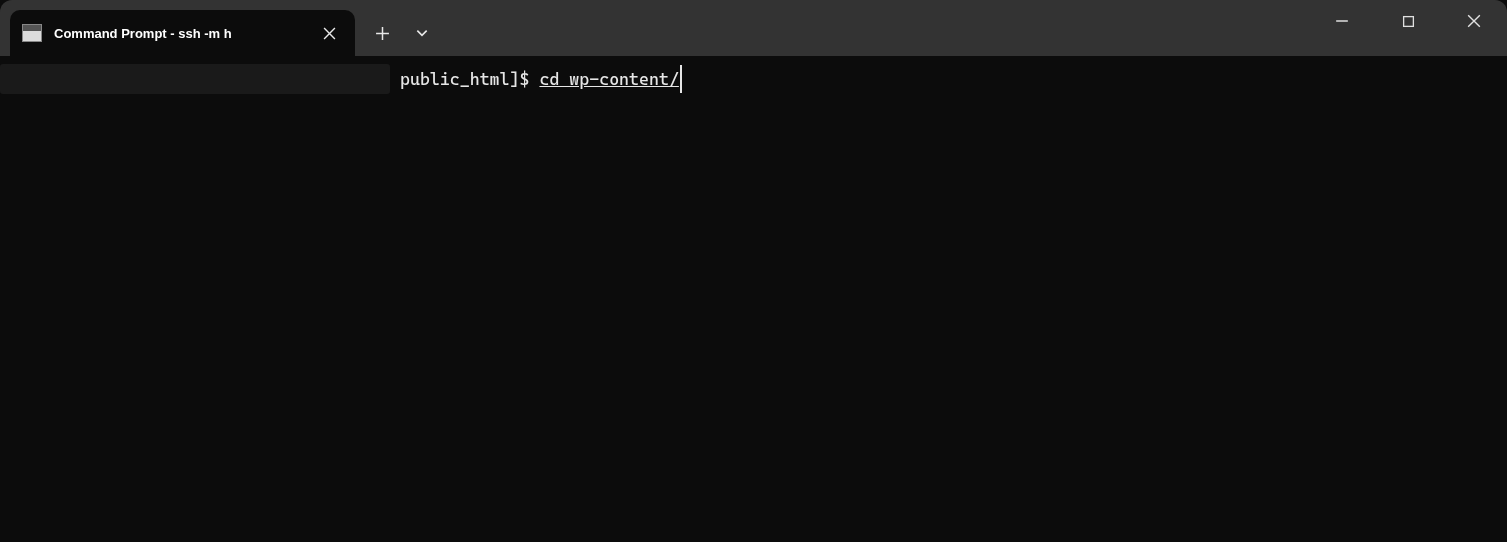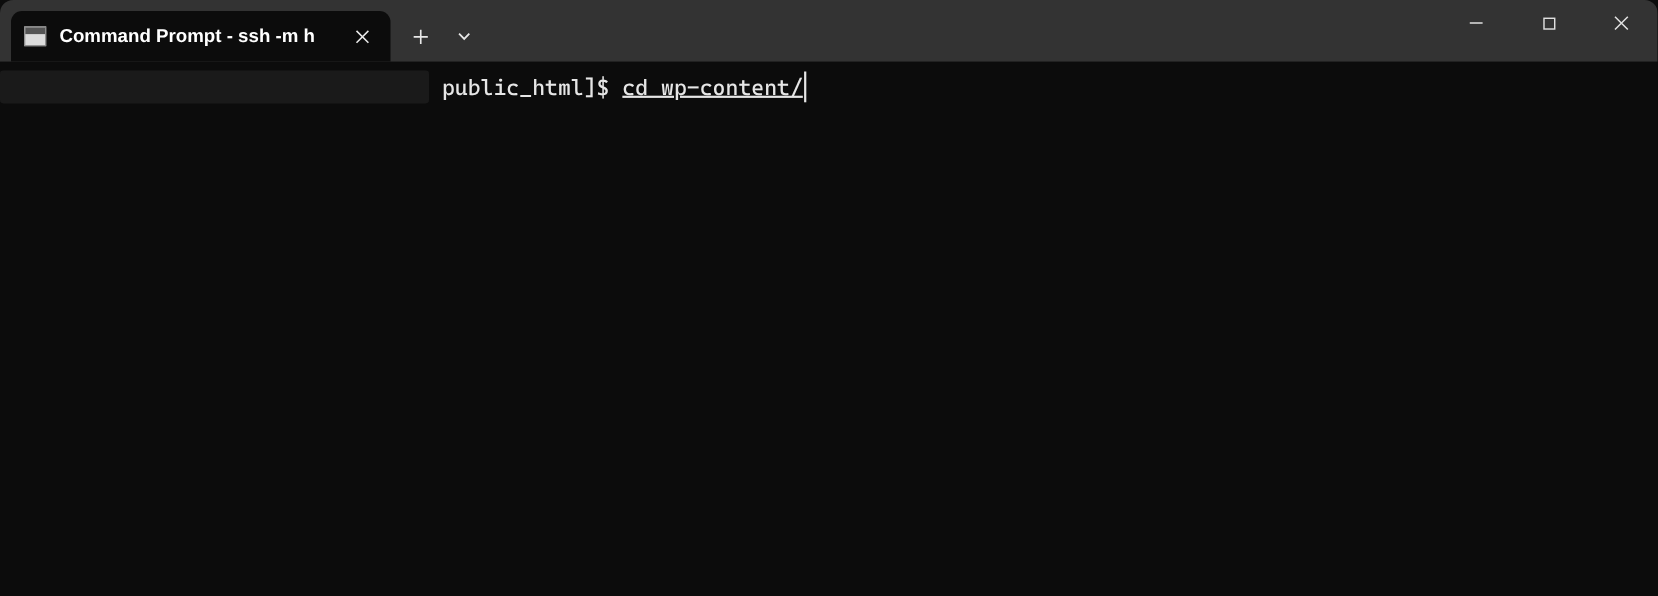--- a/index.html
+++ b/index.html
@@ -51,21 +51,21 @@
     content: "";
     position: absolute;
     top: 0;
     left: 0;
     right: 0;
     height: 6px;
     background: #555;
   }
   .tab-title {
     color: #ffffff;
-    font-size: 17px;
+    font-size: 13px;
     font-weight: 600;
     white-space: nowrap;
     overflow: hidden;
     text-overflow: ellipsis;
     flex: 1;
   }
   .tab-close {
     color: #e8e8e8;
     width: 24px;
     height: 24px;
@@ -101,21 +101,21 @@
     width: 66px;
     height: 42px;
     display: flex;
     align-items: center;
     justify-content: center;
     color: #e0e0e0;
   }
   .terminal-area {
     padding: 8px 0 0 0;
     font-family: 'Cascadia Mono', 'Consolas', monospace;
-    font-size: 20px;
+    font-size: 17px;
     line-height: 1.35;
     color: #e6e6e6;
   }
   .terminal-line {
     display: flex;
     align-items: center;
     white-space: pre;
   }
   .redacted {
     display: inline-block;

